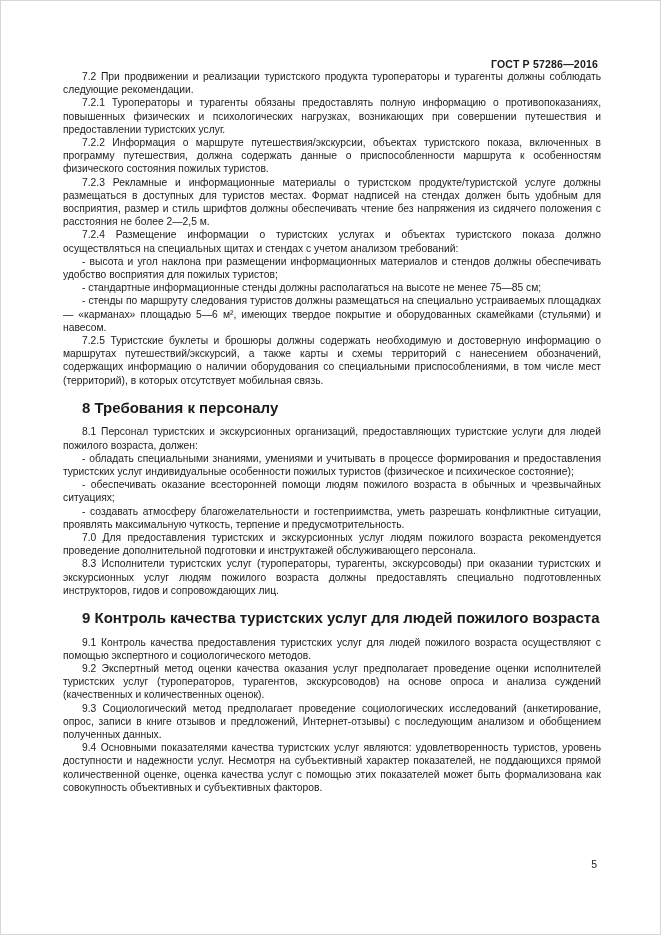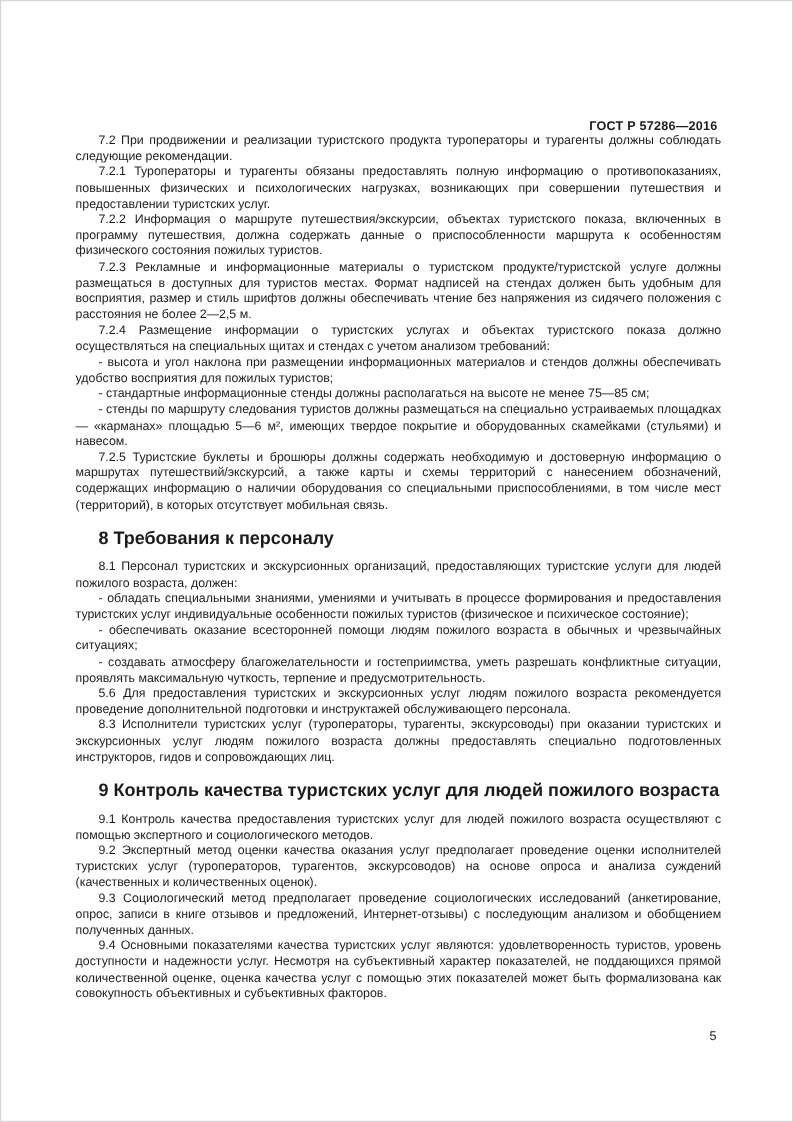--- a/index.html
+++ b/index.html
@@ -1,15 +1,15 @@
 <!DOCTYPE html>
 <html lang="ru"><head>
 <meta charset="utf-8">
 <style>
-  * { box-sizing: border-box; margin-top: 41px; }
+  * { box-sizing: border-box; }
   html, body { margin: 0; padding: 0; background: #ffffff; }
   .page {
     position: relative;
     width: 661px;
     height: 935px;
     margin: 0 auto;
     background: #ffffff;
     border: 1px solid #d6d6d6;
     font-family: "Liberation Sans", "DejaVu Sans", sans-serif;
     color: #1b1b1b;
@@ -66,21 +66,21 @@
       <p class="paragraph">7.2.4 Размещение информации о туристских услугах и объектах туристского показа должно осуществляться на специальных щитах и стендах с учетом анализом требований:</p>
       <p class="paragraph">- высота и угол наклона при размещении информационных материалов и стендов должны обеспечивать удобство восприятия для пожилых туристов;</p>
       <p class="paragraph">- стандартные информационные стенды должны располагаться на высоте не менее 75—85 см;</p>
       <p class="paragraph">- стенды по маршруту следования туристов должны размещаться на специально устраиваемых площадках — «карманах» площадью 5—6 м², имеющих твердое покрытие и оборудованных скамейками (стульями) и навесом.</p>
       <p class="paragraph">7.2.5 Туристские буклеты и брошюры должны содержать необходимую и достоверную информацию о маршрутах путешествий/экскурсий, а также карты и схемы территорий с нанесением обозначений, содержащих информацию о наличии оборудования со специальными приспособлениями, в том числе мест (территорий), в которых отсутствует мобильная связь.</p>
       <h2 class="heading">8 Требования к персоналу</h2>
       <p class="paragraph">8.1 Персонал туристских и экскурсионных организаций, предоставляющих туристские услуги для людей пожилого возраста, должен:</p>
       <p class="paragraph">- обладать специальными знаниями, умениями и учитывать в процессе формирования и предоставления туристских услуг индивидуальные особенности пожилых туристов (физическое и психическое состояние);</p>
       <p class="paragraph">- обеспечивать оказание всесторонней помощи людям пожилого возраста в обычных и чрезвычайных ситуациях;</p>
       <p class="paragraph">- создавать атмосферу благожелательности и гостеприимства, уметь разрешать конфликтные ситуации, проявлять максимальную чуткость, терпение и предусмотрительность.</p>
-      <p class="paragraph">5.6 Для предоставления туристских и экскурсионных услуг людям пожилого возраста рекомендуется проведение дополнительной подготовки и инструктажей обслуживающего персонала.</p>
+      <p class="paragraph">7.0 Для предоставления туристских и экскурсионных услуг людям пожилого возраста рекомендуется проведение дополнительной подготовки и инструктажей обслуживающего персонала.</p>
       <p class="paragraph">8.3 Исполнители туристских услуг (туроператоры, турагенты, экскурсоводы) при оказании туристских и экскурсионных услуг людям пожилого возраста должны предоставлять специально подготовленных инструкторов, гидов и сопровождающих лиц.</p>
       <h2 class="heading">9 Контроль качества туристских услуг для людей пожилого возраста</h2>
       <p class="paragraph">9.1 Контроль качества предоставления туристских услуг для людей пожилого возраста осуществляют с помощью экспертного и социологического методов.</p>
       <p class="paragraph">9.2 Экспертный метод оценки качества оказания услуг предполагает проведение оценки исполнителей туристских услуг (туроператоров, турагентов, экскурсоводов) на основе опроса и анализа суждений (качественных и количественных оценок).</p>
       <p class="paragraph">9.3 Социологический метод предполагает проведение социологических исследований (анкетирование, опрос, записи в книге отзывов и предложений, Интернет-отзывы) с последующим анализом и обобщением полученных данных.</p>
       <p class="paragraph">9.4 Основными показателями качества туристских услуг являются: удовлетворенность туристов, уровень доступности и надежности услуг. Несмотря на субъективный характер показателей, не поддающихся прямой количественной оценке, оценка качества услуг с помощью этих показателей может быть формализована как совокупность объективных и субъективных факторов.</p>
     </div>
 
   <div class="page-number">5</div>
 </div>

